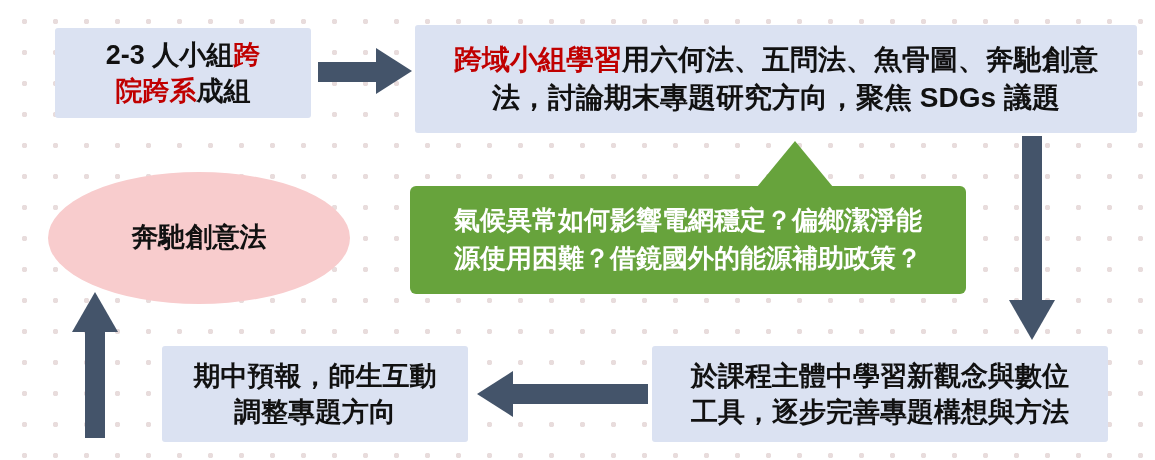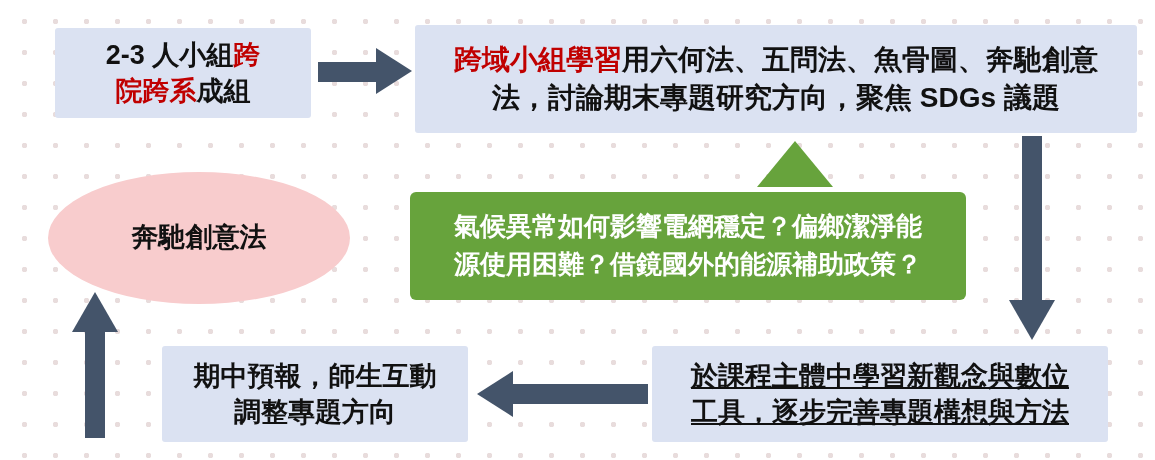--- a/index.html
+++ b/index.html
@@ -35,25 +35,25 @@
   }
   .rbox {
     background: var(--box-fill, #dbe2f2);
     border-radius: 3px;
   }
   .hl { color: var(--highlight-text, #c00000); }
 
   
   .n-form    { left: 55px;  top: 28px;  width: 256px; height: 90px;  font-size: 27px; padding: 0 40px; }
   .n-learn   { left: 415px; top: 25px;  width: 722px; height: 108px; font-size: 28px; padding: 0 30px; }
-  .n-course  { left: 652px; top: 346px; width: 456px; height: 96px;  font-size: 27px; padding: 0 32px; text-decoration: underline; }
+  .n-course  { left: 652px; top: 346px; width: 456px; height: 96px;  font-size: 27px; padding: 0 32px; }
   .n-mid     { left: 162px; top: 346px; width: 306px; height: 96px;  font-size: 27px; padding: 0 19px; }
 
   .callout-body {
-    left: 410px; top: 192px; width: 556px; height: 108px;
+    left: 410px; top: 186px; width: 556px; height: 108px;
     background: var(--callout-fill, #67a33c);
     color: var(--callout-text, #ffffff);
     border-radius: 6px;
     font-size: 26px;
     padding: 0 40px;
     line-height: 1.45;
   }
   .callout-pointer {
     position: absolute;
     left: 757px; top: 141px;

